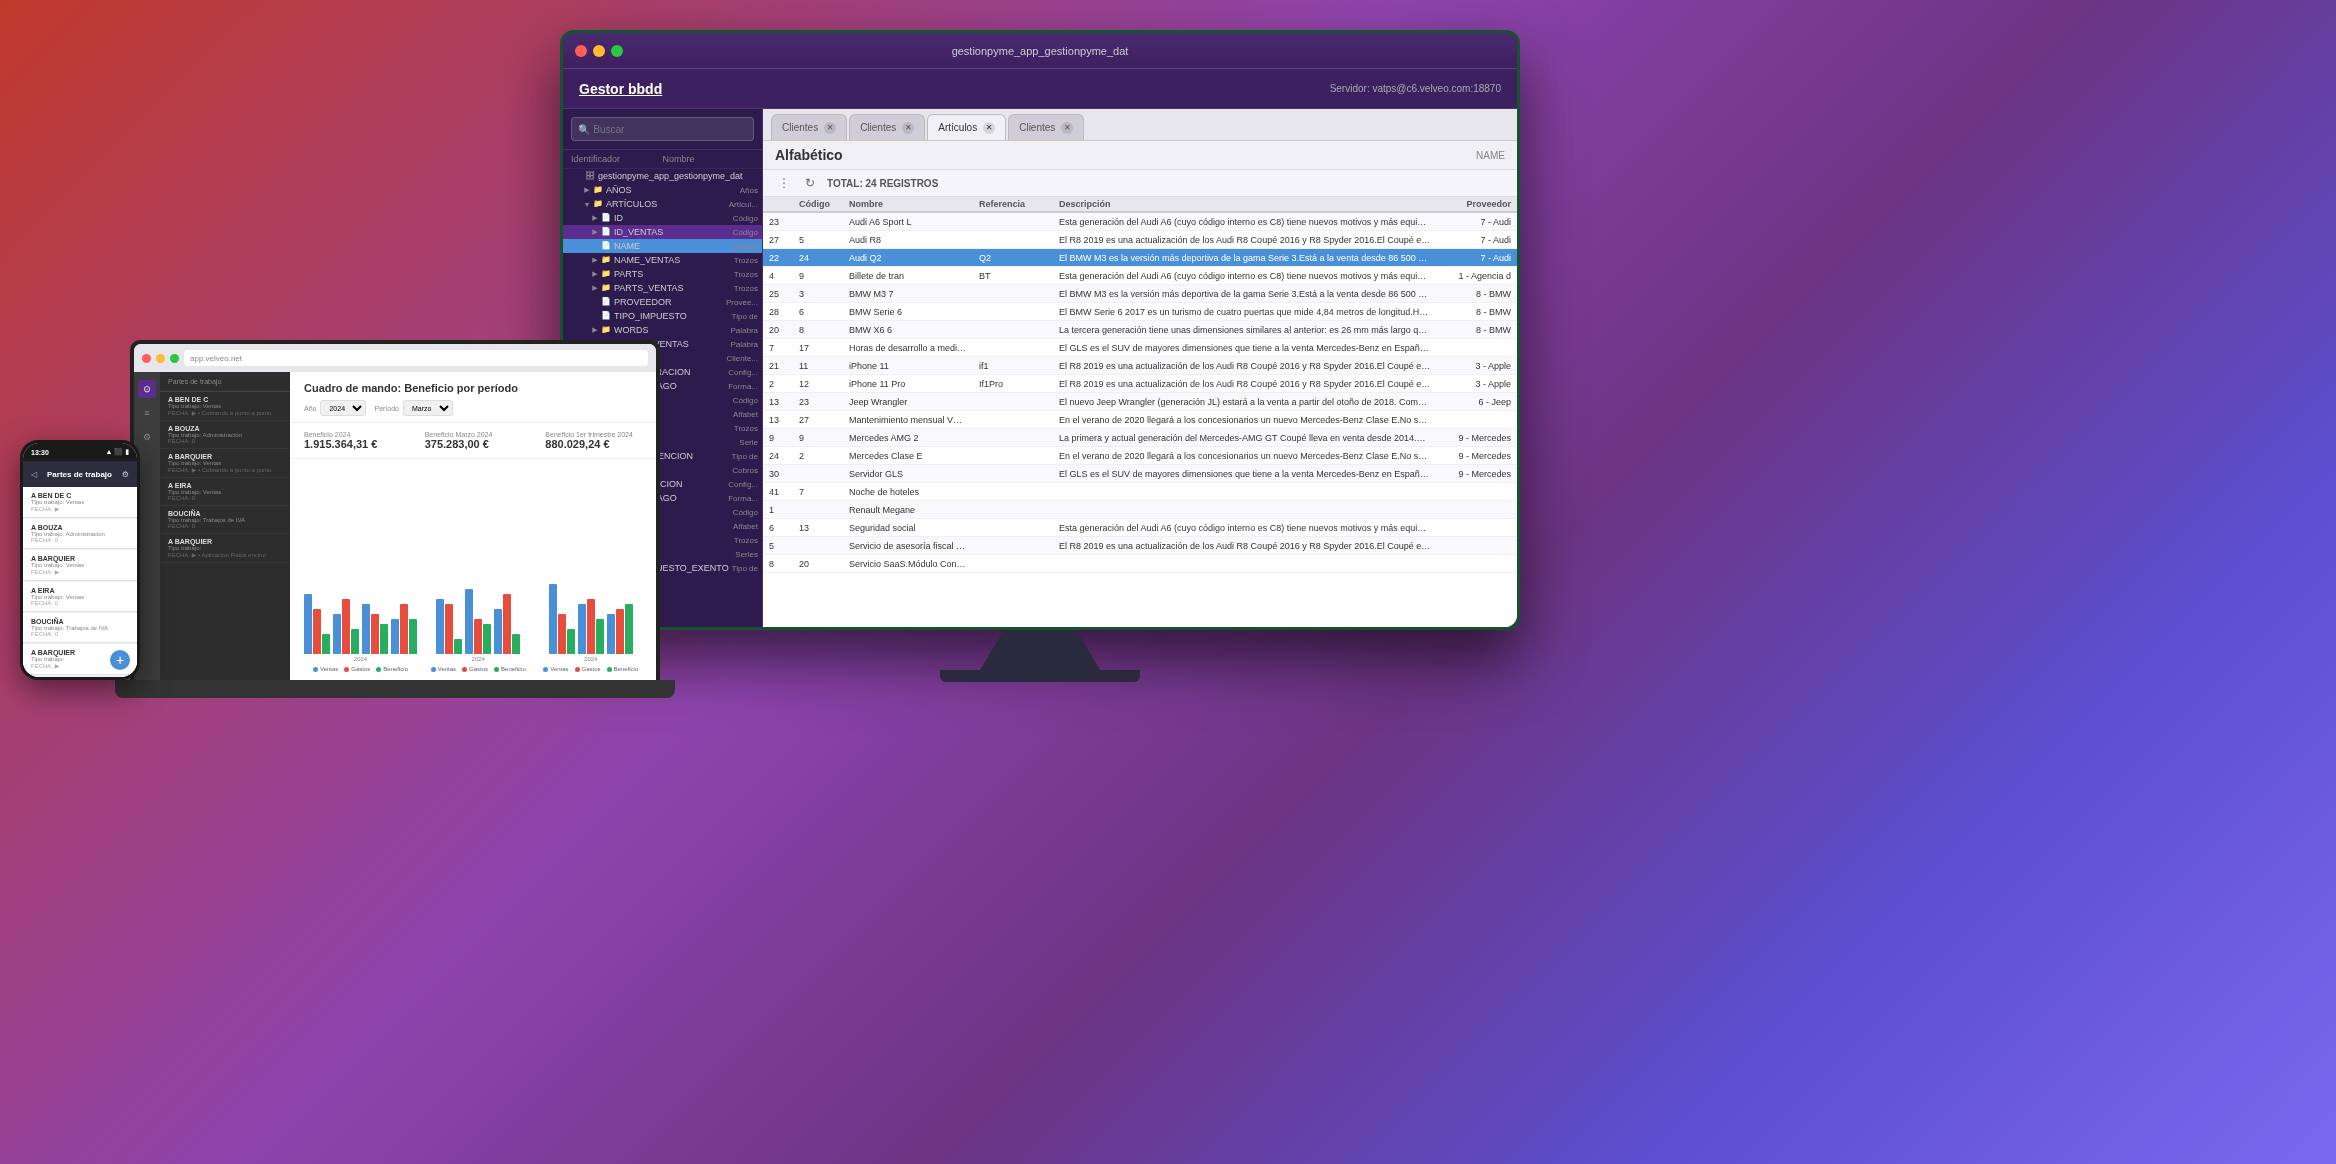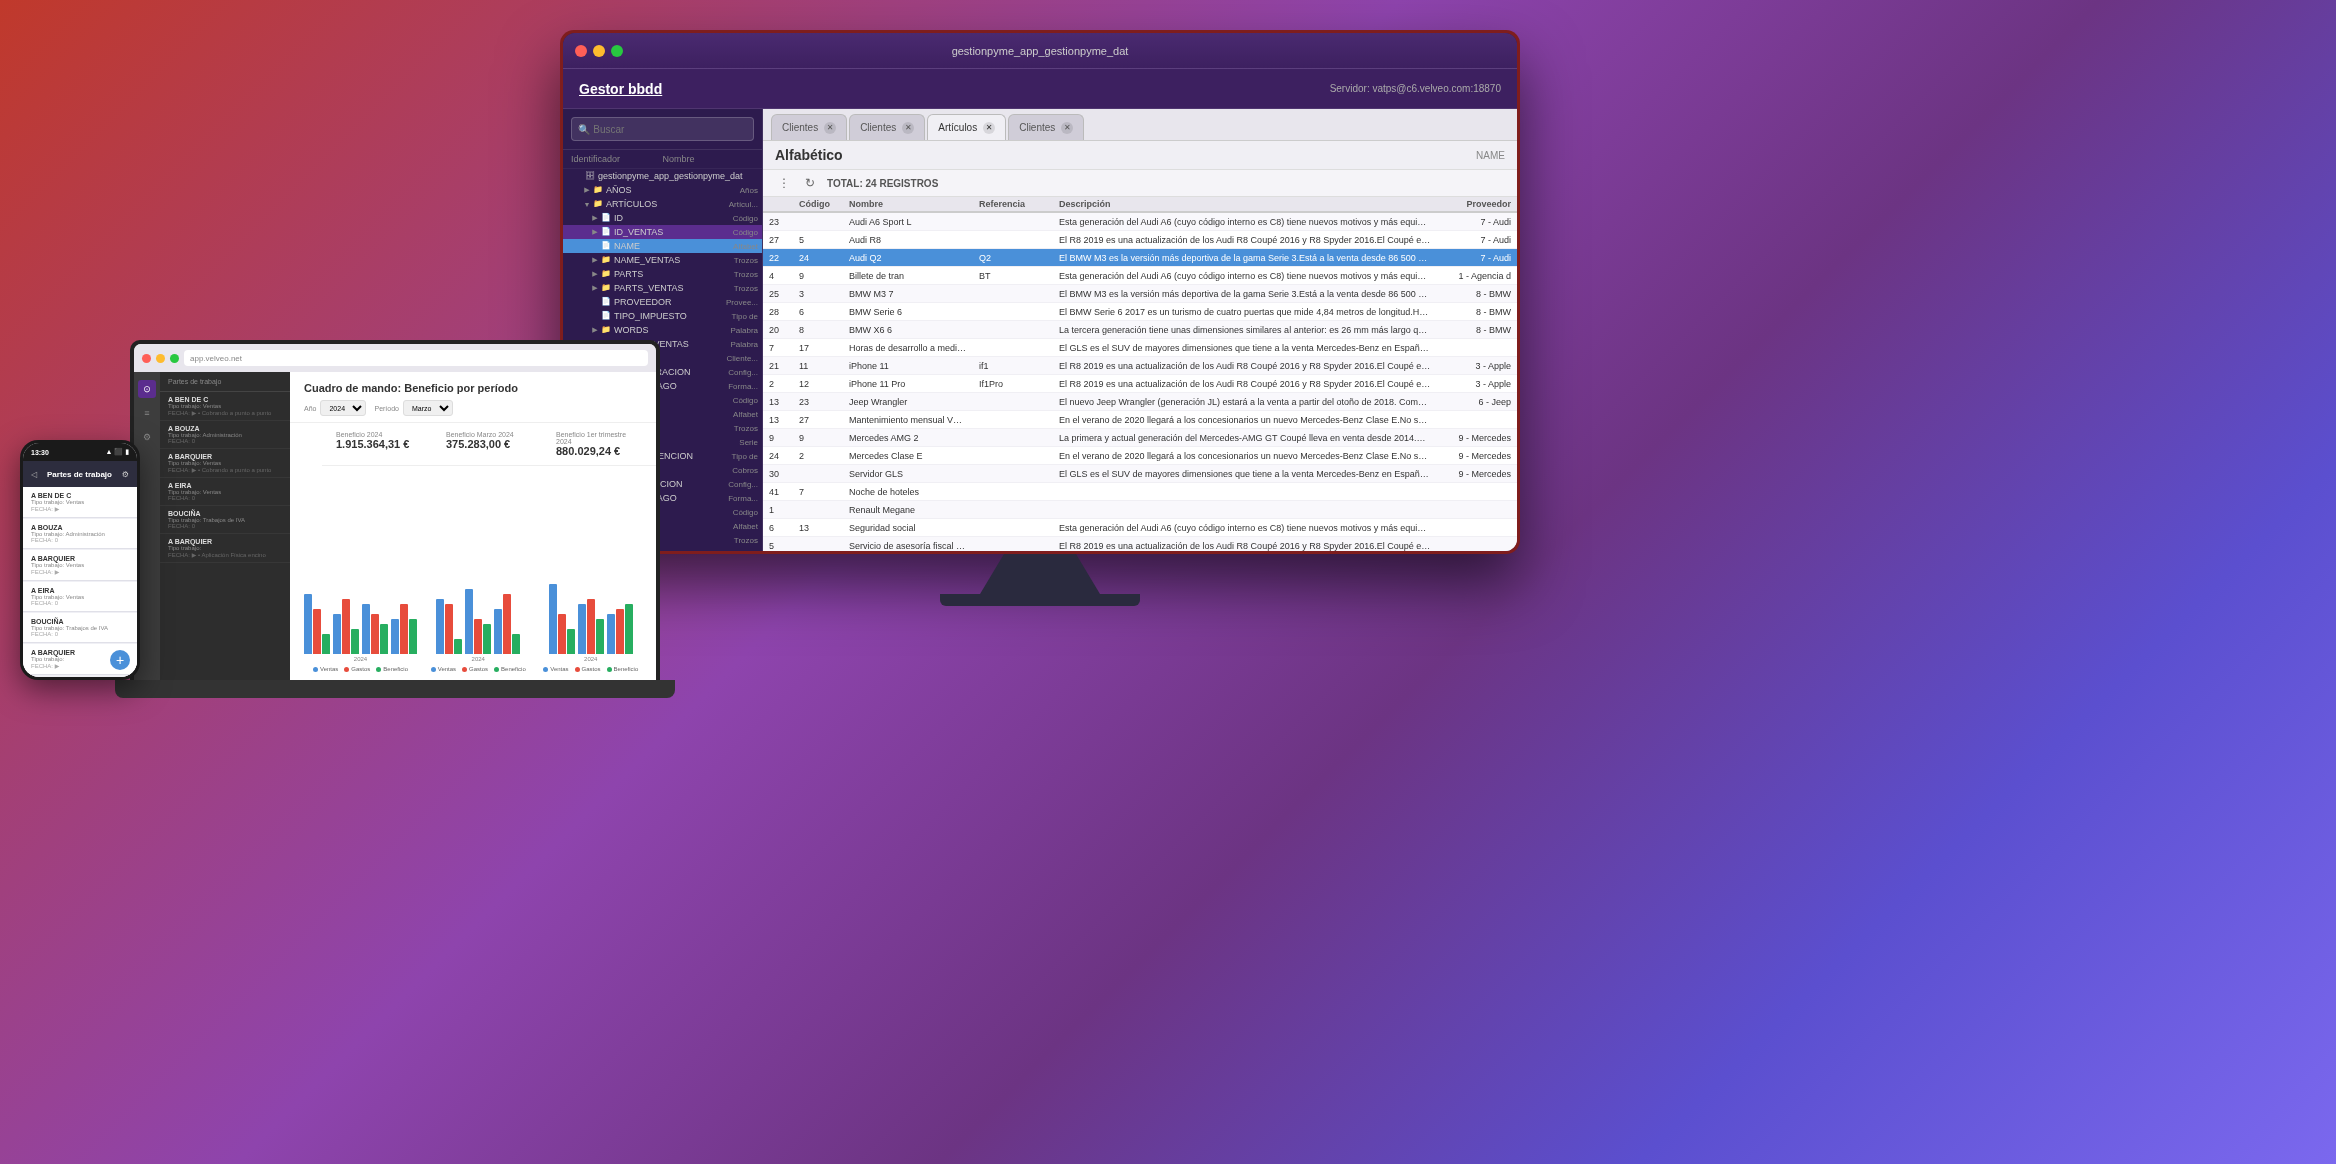--- a/index.html
+++ b/index.html
@@ -15,22 +15,22 @@
     
     .monitor-container {
       position: absolute;
       top: 30px;
       left: 560px;
       width: 960px;
       height: 660px;
     }
     .monitor-frame {
       width: 960px;
-      height: 524px;
-      background: #7f1d1d;
+      height: 600px;
+      background: #14532d;
       border-radius: 14px;
       padding: 3px;
       box-shadow: 0 30px 60px rgba(0,0,0,0.6);
     }
     .monitor-screen {
       width: 100%;
       height: 100%;
       background: #2d1b4e;
       border-radius: 12px;
       overflow: hidden;
@@ -427,21 +427,20 @@
       border: 1px solid #ddd;
       border-radius: 3px;
       font-size: 7px;
       padding: 0 4px;
     }
     .stats-row {
       display: flex;
       padding: 8px 14px;
       gap: 24px;
       border-bottom: 1px solid #eee;
-      margin-left: 32px;
     }
     .stat-item {
       flex: 1;
     }
     .stat-label { font-size: 7px; color: #888; }
     .stat-value { font-size: 11px; font-weight: 700; color: #333; }
     .charts-row {
       display: flex;
       flex: 1;
       padding: 8px 14px;

